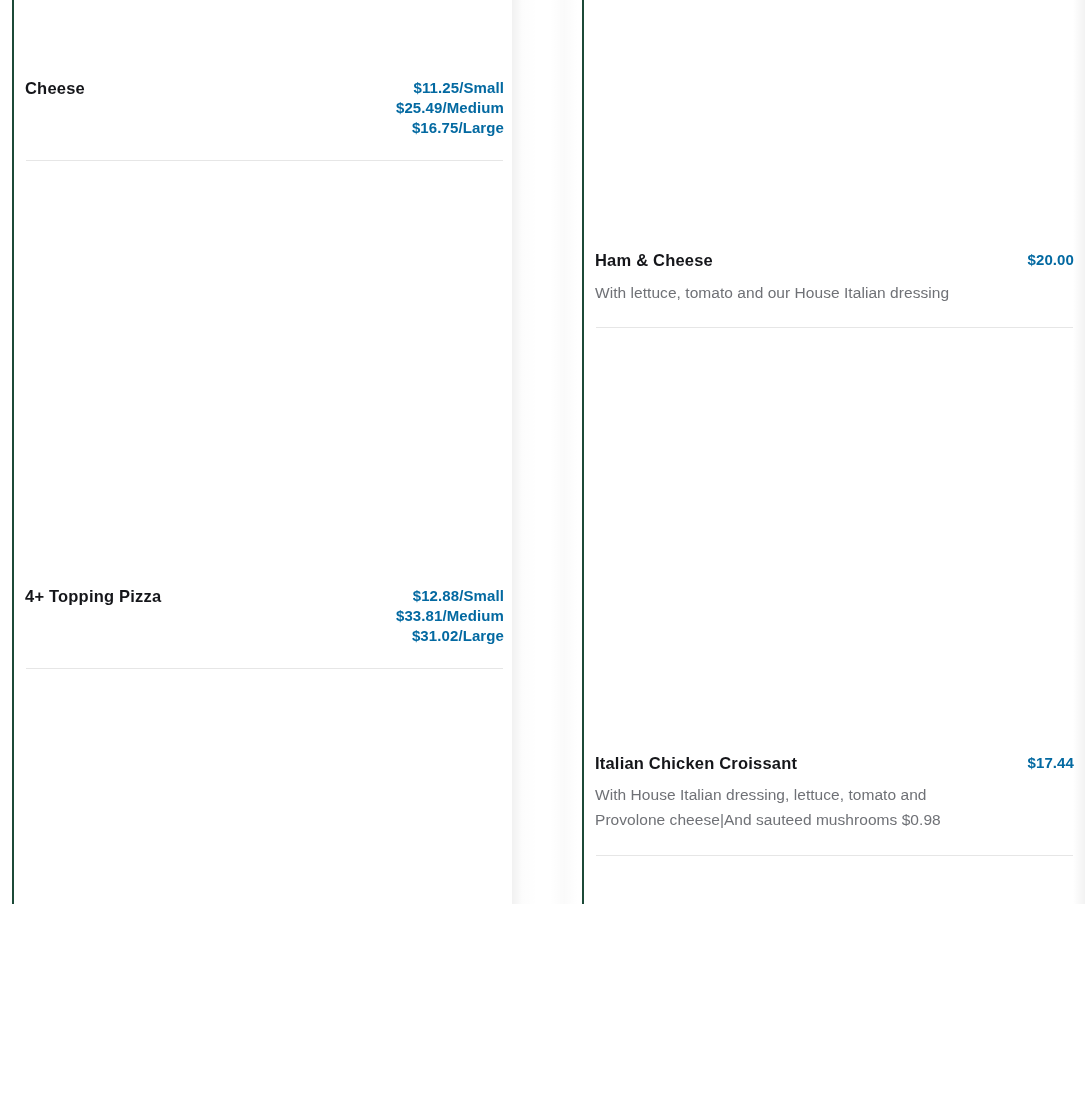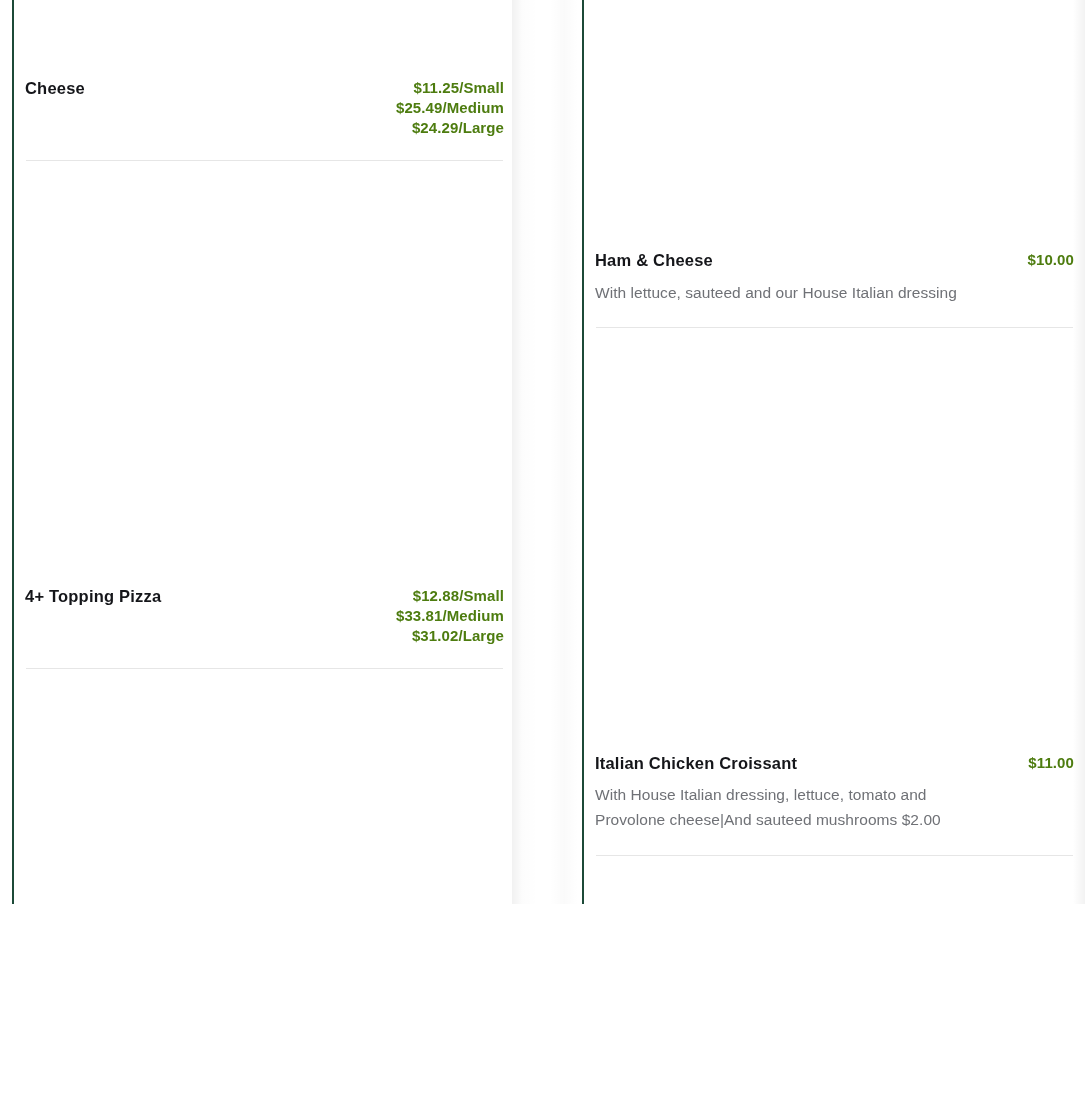--- a/index.html
+++ b/index.html
@@ -105,21 +105,21 @@
   .price-block {
     text-align: right;
     flex: 0 0 auto;
     white-space: nowrap;
   }
 
   .price-line {
     font-family: "Liberation Sans", sans-serif;
     font-size: 15px;
     font-weight: 600;
-    color: #4d7c0f;
+    color: #0369a1;
     line-height: 1.33;
     letter-spacing: 0.1px;
   }
 
   .item-desc {
     margin-top: 9px;
     font-family: "Liberation Sans Narrow", "Liberation Sans", sans-serif;
     font-stretch: condensed;
     font-size: 15.5px;
     font-weight: 400;
@@ -149,21 +149,21 @@
   <div class="column column-left">
 
     <div class="item">
       <div class="item-media media-short"></div>
       <div class="item-body">
         <div class="item-headline">
           <div class="item-name">Cheese</div>
           <div class="price-block">
             <div class="price-line">$11.25/Small</div>
             <div class="price-line">$25.49/Medium</div>
-            <div class="price-line">$24.29/Large</div>
+            <div class="price-line">$16.75/Large</div>
           </div>
         </div>
       </div>
       <div class="item-divider"></div>
     </div>
 
     <div class="item">
       <div class="item-media media-tall"></div>
       <div class="item-body">
         <div class="item-headline">
@@ -185,38 +185,38 @@
   </div>
 
   <div class="column column-right">
 
     <div class="item">
       <div class="item-media media-mid"></div>
       <div class="item-body">
         <div class="item-headline">
           <div class="item-name">Ham &amp; Cheese</div>
           <div class="price-block">
-            <div class="price-line">$10.00</div>
-          </div>
-        </div>
-        <div class="item-desc">With lettuce, sauteed and our House Italian dressing</div>
+            <div class="price-line">$20.00</div>
+          </div>
+        </div>
+        <div class="item-desc">With lettuce, tomato and our House Italian dressing</div>
       </div>
       <div class="item-divider"></div>
     </div>
 
     <div class="item">
       <div class="item-media media-tall"></div>
       <div class="item-body">
         <div class="item-headline">
           <div class="item-name">Italian Chicken Croissant</div>
           <div class="price-block">
-            <div class="price-line">$11.00</div>
-          </div>
-        </div>
-        <div class="item-desc">With House Italian dressing, lettuce, tomato and Provolone cheese|And sauteed mushrooms $2.00</div>
+            <div class="price-line">$17.44</div>
+          </div>
+        </div>
+        <div class="item-desc">With House Italian dressing, lettuce, tomato and Provolone cheese|And sauteed mushrooms $0.98</div>
       </div>
       <div class="item-divider"></div>
     </div>
 
     <div class="item">
       <div class="item-media media-stub"></div>
     </div>
 
   </div>
 

